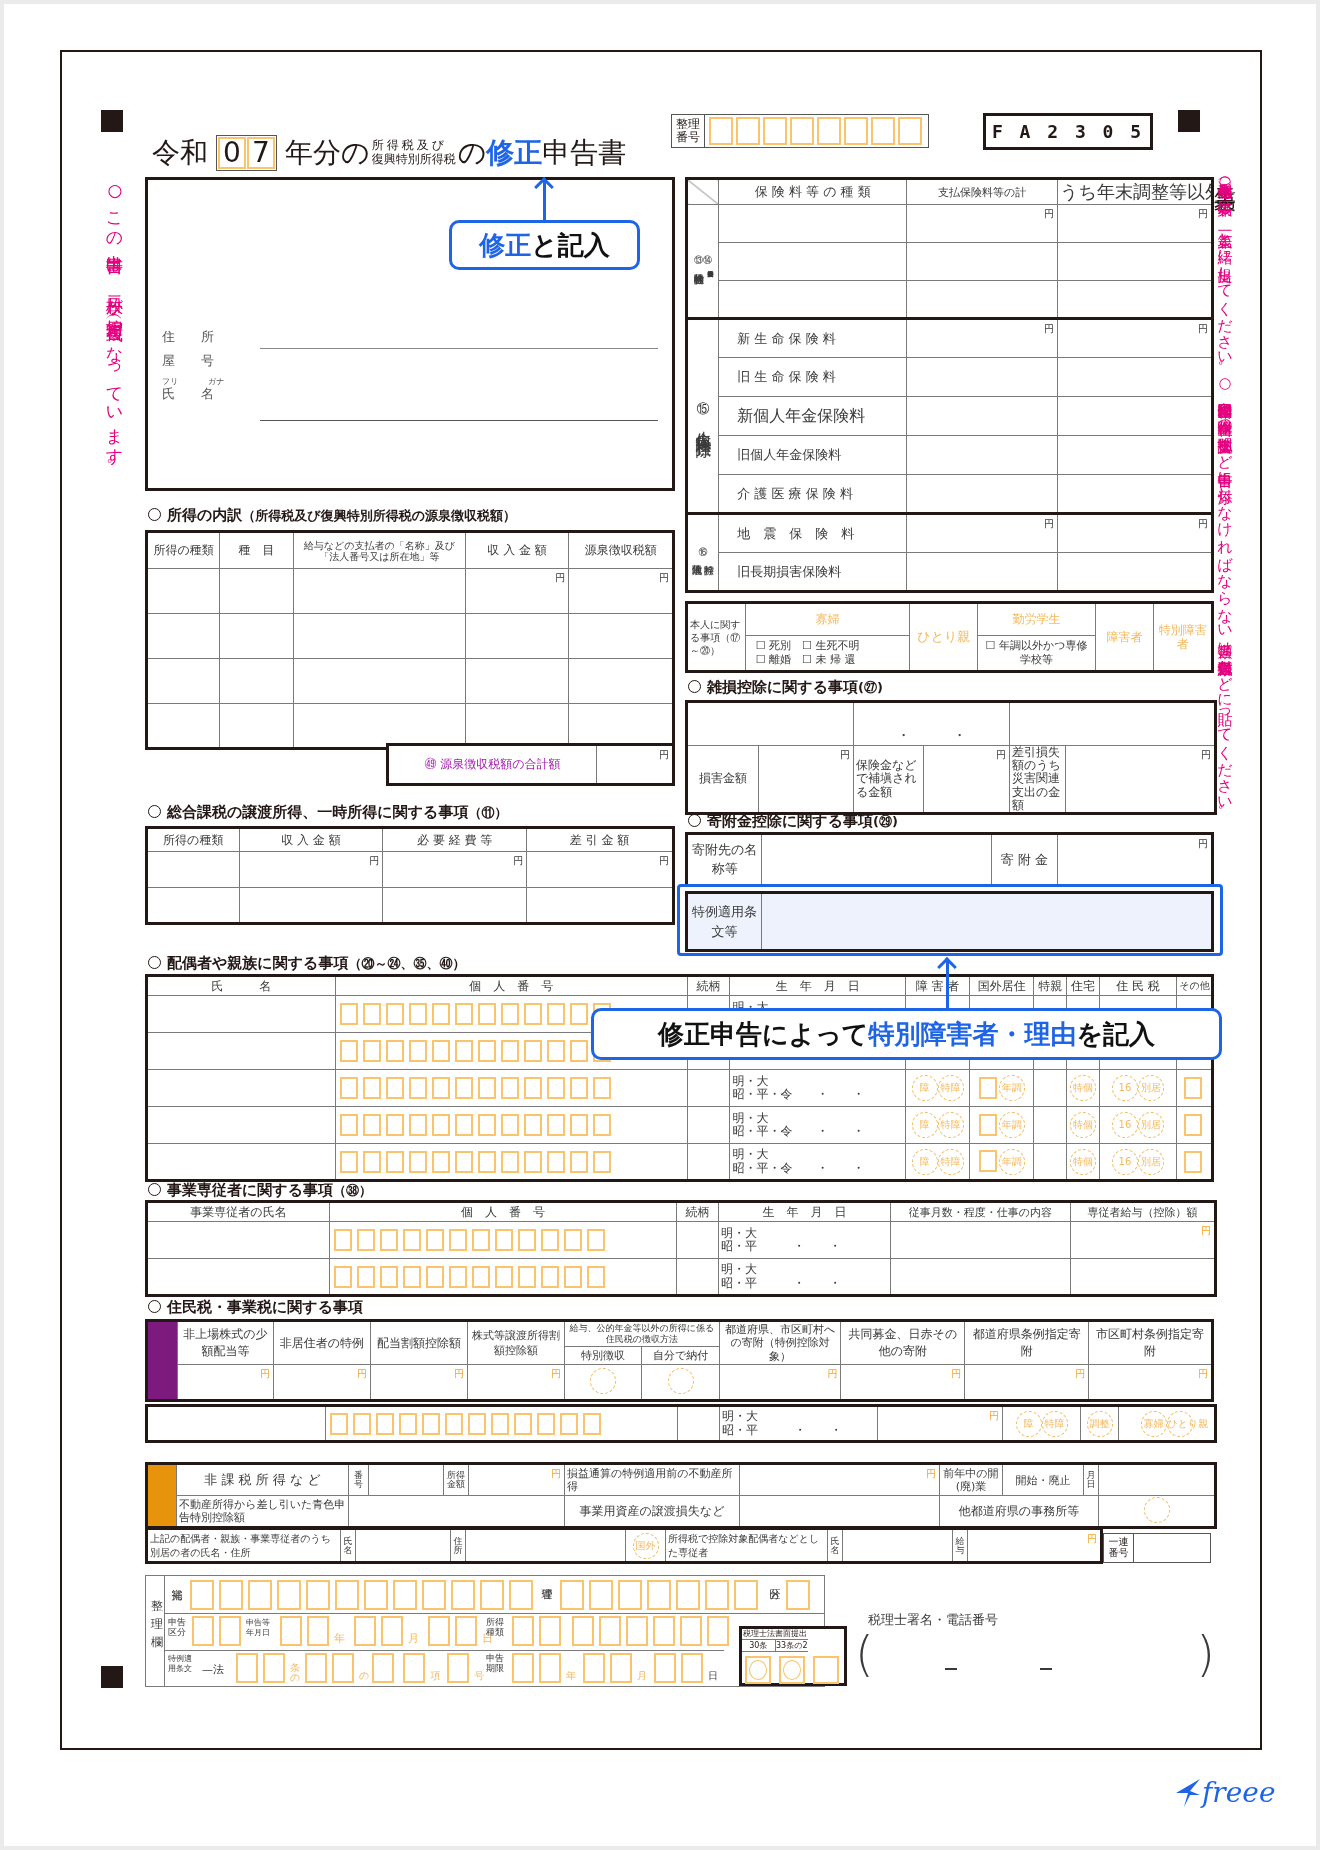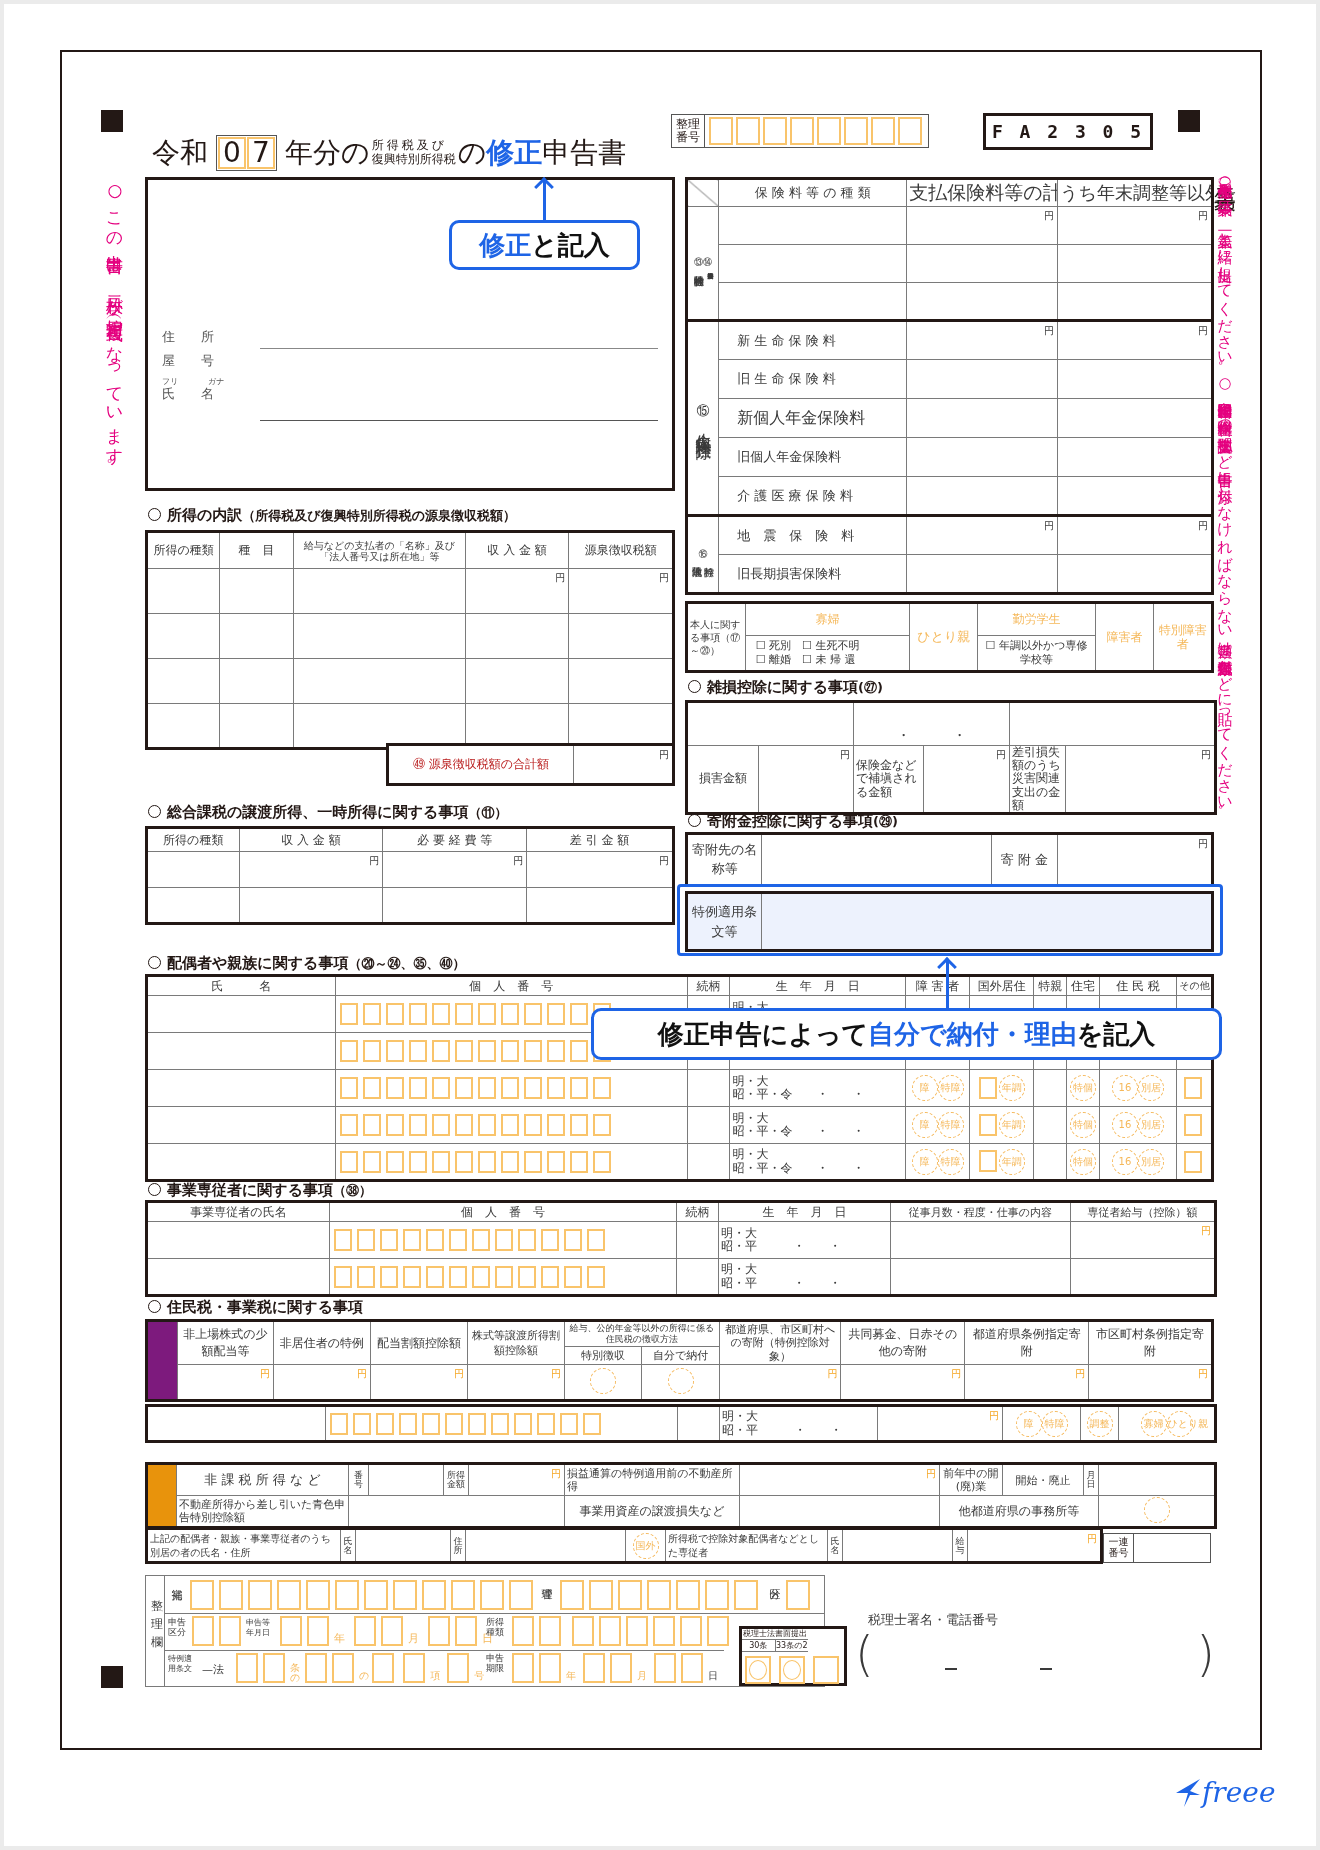--- a/index.html
+++ b/index.html
@@ -143,21 +143,21 @@
   <tr style="height:45px">
         <td></td>
         <td></td>
         <td></td>
         <td></td>
         <td></td>
       </tr>
 </tbody>
   </table>
 <div class="box" style="left:386px;top:743px;width:289px;height:43px;display:flex">
-  <div style="width:185px;border-right:1px solid #7a7a7a;font-size:12px;color:#b91c1c;display:flex;align-items:center;justify-content:center">㊾ 源泉徴収税額の合計額</div>
+  <div style="width:208px;border-right:1px solid #7a7a7a;font-size:12px;color:#a21caf;display:flex;align-items:center;justify-content:center">㊾ 源泉徴収税額の合計額</div>
   <div style="flex:1;position:relative">
       <span class="yen">円</span>
     </div>
 </div>
 
 <div class="sec" style="left:148px;top:803px"><span class="c"></span><span>総合課税の譲渡所得、一時所得に関する事項</span><span class="n">（⑪）</span></div>
 <table class="tbl" style="left:145px;top:826px;width:530px">
   <colgroup>
       <col style="width:92px">
       <col style="width:143px">
@@ -196,21 +196,21 @@
   <colgroup>
       <col style="width:32px">
       <col style="width:187px">
       <col style="width:150px">
       <col style="width:154px">
     </colgroup>
   <tbody>
       <tr style="height:26px">
     <td style="background:linear-gradient(to top right,transparent 48%,#7a7a7a 50%,transparent 52%)"></td>
     <td style="font-size:13px">保 険 料 等 の 種 類</td>
-    <td style="font-size:19px">支払保険料等の計</td>
+    <td style="font-size:11px">支払保険料等の計</td>
     <td style="font-size:18px">うち年末調整等以外</td>
   </tr>
   <tr style="height:38px">
     <td rowspan="3" style="padding:0;white-space:normal">
       <div class="tiny">⑬⑭</div>
       <div style="display:flex;justify-content:center">
         <span class="vt small">社会保険料控除</span>
         <span class="vt" style="font-size:6px">小規模企業共済等掛金控除</span>
       </div>
     </td>
@@ -557,21 +557,21 @@
         <td><span class="stamp">16</span><span class="stamp">別居</span></td>
         <td><span class="ob"></span></td>
       </tr>
 </tbody>
   </table>
 
 <div class="arrow-line" style="left:946px;top:960px;height:50px"></div>
 <div class="arrow-head" style="left:940px;top:960px"></div>
 <div class="callout" style="left:591px;top:1008px;width:631px;height:52px;font-size:26px">
   <span>修正申告によって</span>
-    <span class="b">自分で納付・理由</span>
+    <span class="b">特別障害者・理由</span>
     <span>を記入</span>
 </div>
 
 <div class="sec" style="left:148px;top:1181px"><span class="c"></span><span>事業専従者に関する事項</span><span class="n">（㊳）</span></div>
 <table class="tbl" style="left:145px;top:1200px;width:1069px">
   <colgroup>
       <col style="width:183px">
       <col style="width:347px">
       <col style="width:42px">
       <col style="width:172px">

